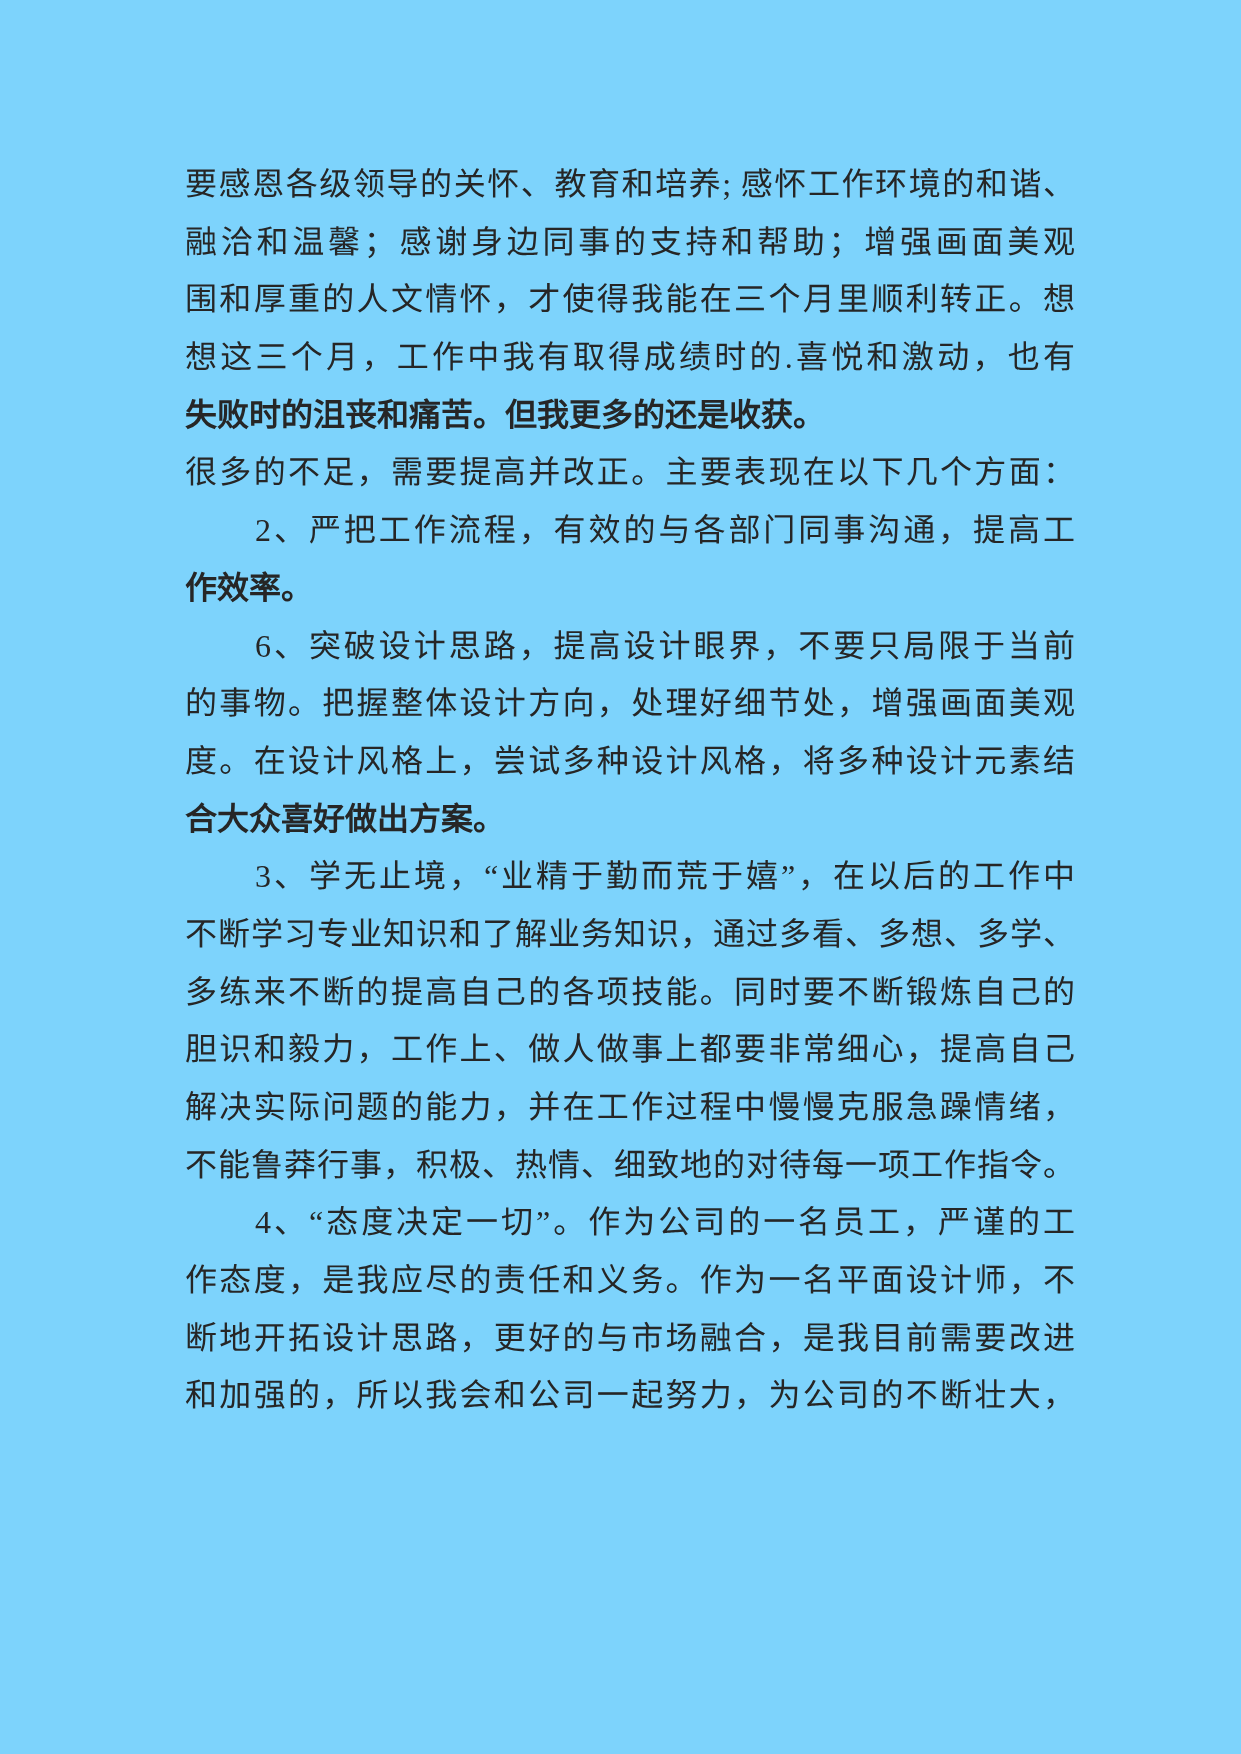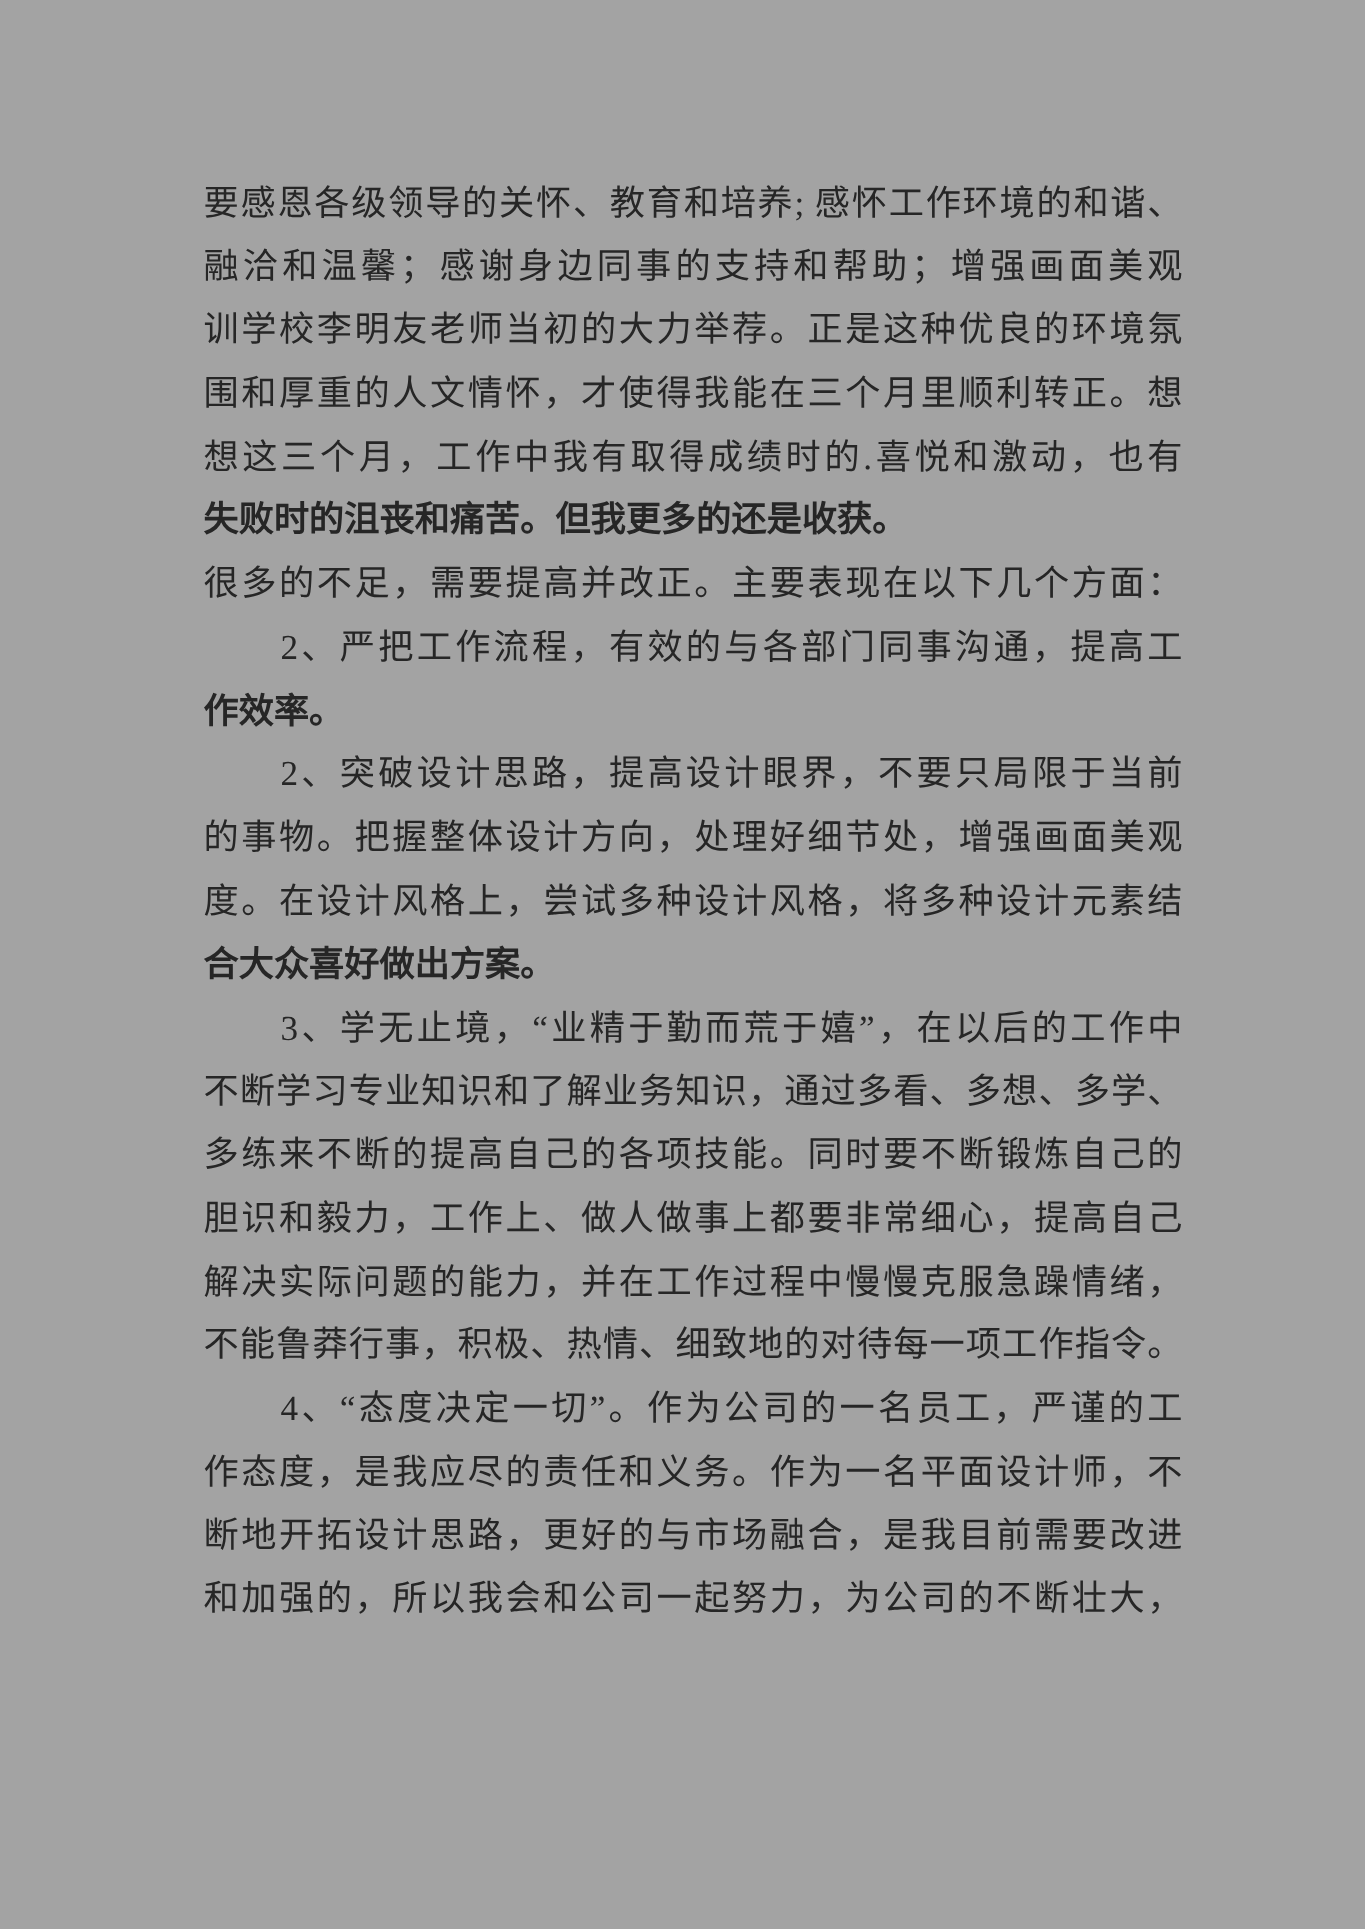--- a/index.html
+++ b/index.html
@@ -41,32 +41,31 @@
   }
   .line.short {
     text-align: left;
     text-align-last: left;
     font-weight: bold;
   }
 </style>
 </head>
 <body>
 
-<div class="page" style="background: #a3a3a3;">
+<div class="page" style="background: #7dd3fc;">
   <div class="content">
     <div class="line" style="color: rgb(38, 38, 38);">要感恩各级领导的关怀、教育和培养; 感怀工作环境的和谐、</div>
     <div class="line" style="color: rgb(38, 38, 38);">融洽和温馨；感谢身边同事的支持和帮助；增强画面美观</div>
-    <div class="line" style="color: rgb(38, 38, 38);">训学校李明友老师当初的大力举荐。正是这种优良的环境氛</div>
     <div class="line" style="color: rgb(38, 38, 38);">围和厚重的人文情怀，才使得我能在三个月里顺利转正。想</div>
     <div class="line" style="color: rgb(38, 38, 38);">想这三个月，工作中我有取得成绩时的.喜悦和激动，也有</div>
     <div class="line short" style="color: rgb(38, 38, 38);">失败时的沮丧和痛苦。但我更多的还是收获。</div>
     <div class="line" style="color: rgb(38, 38, 38);">很多的不足，需要提高并改正。主要表现在以下几个方面：</div>
     <div class="line indent" style="color: rgb(38, 38, 38);">2、严把工作流程，有效的与各部门同事沟通，提高工</div>
     <div class="line short" style="color: rgb(38, 38, 38);">作效率。</div>
-    <div class="line indent" style="color: rgb(38, 38, 38);">2、突破设计思路，提高设计眼界，不要只局限于当前</div>
+    <div class="line indent" style="color: rgb(38, 38, 38);">6、突破设计思路，提高设计眼界，不要只局限于当前</div>
     <div class="line" style="color: rgb(38, 38, 38);">的事物。把握整体设计方向，处理好细节处，增强画面美观</div>
     <div class="line" style="color: rgb(38, 38, 38);">度。在设计风格上，尝试多种设计风格，将多种设计元素结</div>
     <div class="line short" style="color: rgb(38, 38, 38);">合大众喜好做出方案。</div>
     <div class="line indent" style="color: rgb(38, 38, 38);">3、学无止境，“业精于勤而荒于嬉”，在以后的工作中</div>
     <div class="line" style="color: rgb(38, 38, 38);">不断学习专业知识和了解业务知识，通过多看、多想、多学、</div>
     <div class="line" style="color: rgb(38, 38, 38);">多练来不断的提高自己的各项技能。同时要不断锻炼自己的</div>
     <div class="line" style="color: rgb(38, 38, 38);">胆识和毅力，工作上、做人做事上都要非常细心，提高自己</div>
     <div class="line" style="color: rgb(38, 38, 38);">解决实际问题的能力，并在工作过程中慢慢克服急躁情绪，</div>
     <div class="line" style="color: rgb(38, 38, 38);">不能鲁莽行事，积极、热情、细致地的对待每一项工作指令。</div>
     <div class="line indent" style="color: rgb(38, 38, 38);">4、“态度决定一切”。作为公司的一名员工，严谨的工</div>

